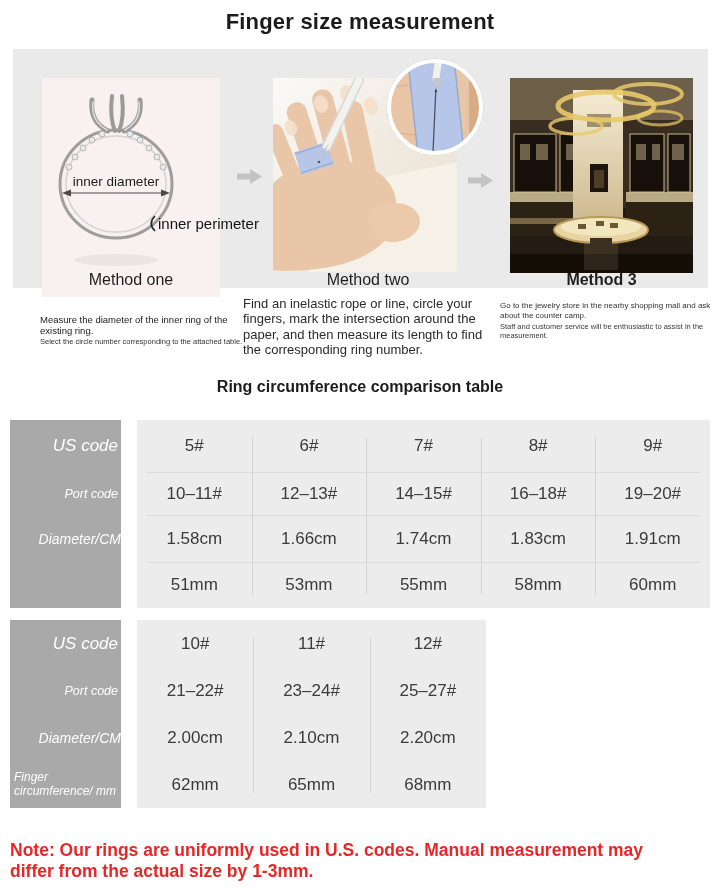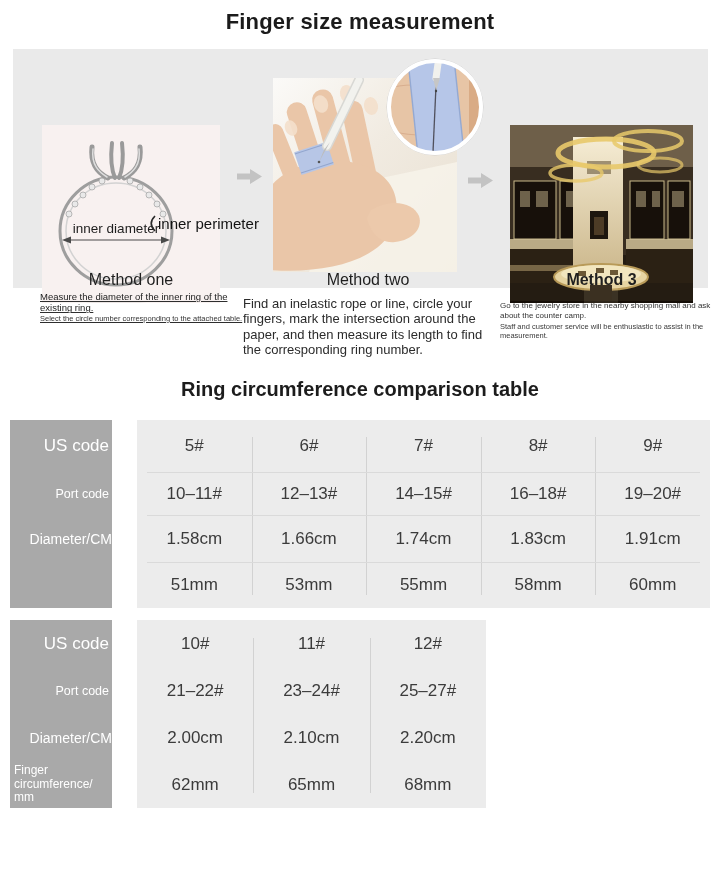--- a/index.html
+++ b/index.html
@@ -5,50 +5,50 @@
   * { margin:0; padding:0; box-sizing:border-box; }
   html,body { background:#ffffff; }
   body { font-family:"Liberation Sans","DejaVu Sans",sans-serif; }
   .page { position:relative; width:720px; height:889px; background:#fff; overflow:hidden; }
 
   .page-title { position:absolute; top:9px; left:0; width:720px; text-align:center;
     font-size:22px; font-weight:600; color:#1b1b1b; letter-spacing:.2px; }
 
   .methods-panel { position:absolute; left:13px; top:49px; width:695px; height:239px; background:#eaeaea; }
 
-  .method-img { position:absolute; top:29px; height:178px; overflow:hidden;margin-top:47px; }
+  .method-img { position:absolute; top:29px; height:219px; overflow:hidden; }
   .img1 { left:29px; width:178px; background:#f8f1f0; }
   .img3 { left:497px; width:183px; }
   .img2-wrap { position:absolute; left:260px; top:9px; width:230px; height:215px; }
 
   .method-label { position:absolute; top:222px; text-align:center; font-size:16px; color:#1f1f1f; }
   .lbl1 { left:29px; width:178px; }
   .lbl2 { left:253px; width:204px; }
   .lbl3 { left:497px; width:183px;font-weight:bold; }
 
   .arrow { position:absolute; width:26px; height:17px; }
   .arrow1 { left:224px; top:119px; }
   .arrow2 { left:455px; top:123px; }
 
   .inner-perimeter { position:absolute; left:134px; top:166px; font-size:15px; color:#131313; white-space:nowrap; display:flex; align-items:center; gap:1px; }
 
   .desc { position:absolute; color:#2e2e2e; }
-  .desc1 { left:40px; top:291px; width:205px;text-decoration:underline; }
+  .desc1 { left:40px; top:314px; width:205px; }
   .desc1 .main { font-size:9.5px; line-height:1.2; color:#222; }
   .desc1 .sub  { font-size:7.5px; line-height:1.25; color:#333; }
   .desc2 { left:243px; top:296px; width:254px; font-size:13px; line-height:1.18; color:#2b2b2b; }
   .desc3 { left:500px; top:301px; width:214px; }
   .desc3 .main { font-size:8px; line-height:1.3; color:#333; }
   .desc3 .sub  { font-size:7.5px; line-height:1.25; color:#3a3a3a; }
 
   .section-title { position:absolute; top:378px; left:0; width:720px; text-align:center;
-    font-size:20px; font-weight:600; color:#1c1c1c; }
-
-  .tbl-sidebar { position:absolute; left:10px; width:102px; height:188px; background:#a9a9a9;
-    display:grid; }
+    font-size:16px; font-weight:600; color:#1c1c1c; }
+
+  .tbl-sidebar { position:absolute; left:10px; width:111px; height:188px; background:#a9a9a9;
+    display:grid;font-style:italic; }
   .tbl1-sidebar { top:420px; grid-template-rows:52px 43px 47px 46px; }
   .tbl2-sidebar { top:620px; grid-template-rows:47px 47px 47px 47px; }
   .sb-cell { display:flex; align-items:center; justify-content:flex-end; color:#ffffff; padding-right:3px; }
   .sb-cell.us   { font-size:17px; }
   .sb-cell.port { font-size:12.5px; }
   .sb-cell.diam { font-size:14px; padding-right:0; }
   .sb-cell.circ { justify-content:flex-start; padding-left:4px; font-size:12px; line-height:1.15; }
 
   .tbl-content { position:absolute; left:137px; background:#ececec; display:grid; }
   .tbl1-content { top:420px; width:573px; height:188px;
@@ -325,14 +325,18 @@
     <div class="cell">2.00cm</div>
     <div class="cell">2.10cm</div>
     <div class="cell">2.20cm</div>
     <div class="cell">62mm</div>
     <div class="cell">65mm</div>
     <div class="cell">68mm</div>
     <div class="vline" style="left:33.33%"></div>
     <div class="vline" style="left:66.66%"></div>
   </div>
 
+  <div class="note">
+    <span>Note: Our rings are uniformly used in U.S. codes. Manual measurement may</span><br>
+    <span>differ from the actual size by 1-3mm.</span>
+  </div>
 
 </div>
 
 </body></html>

